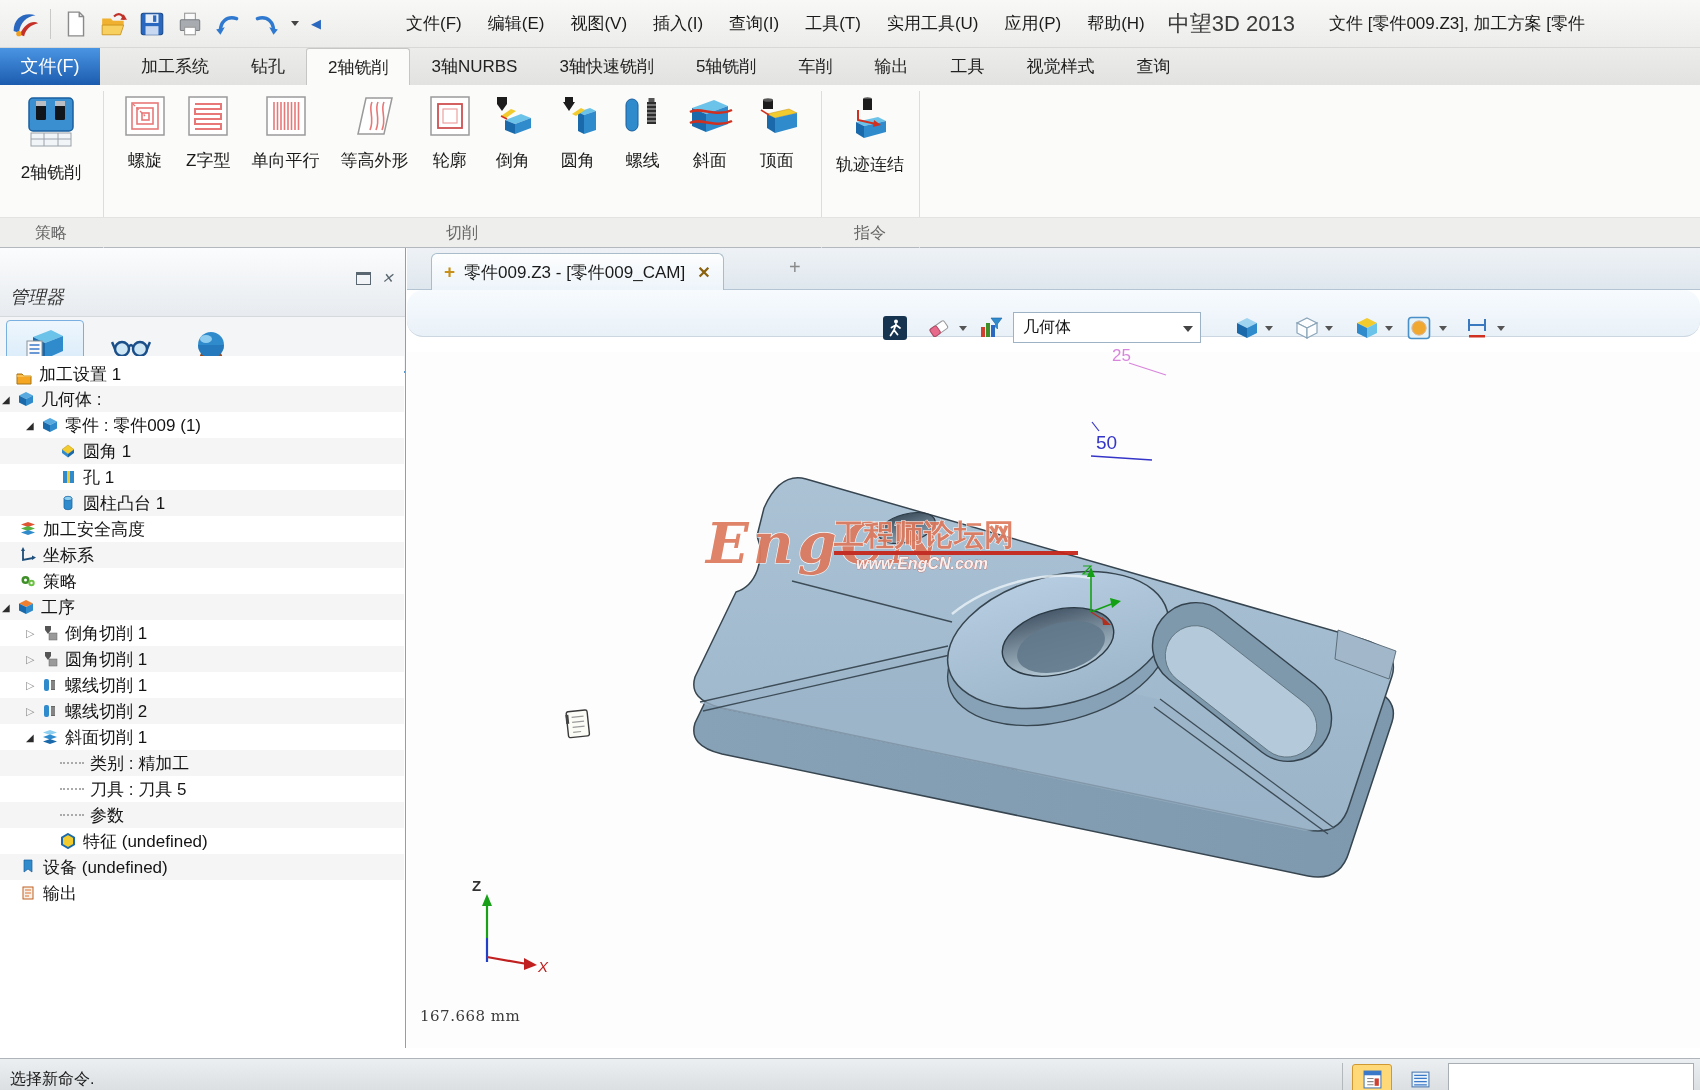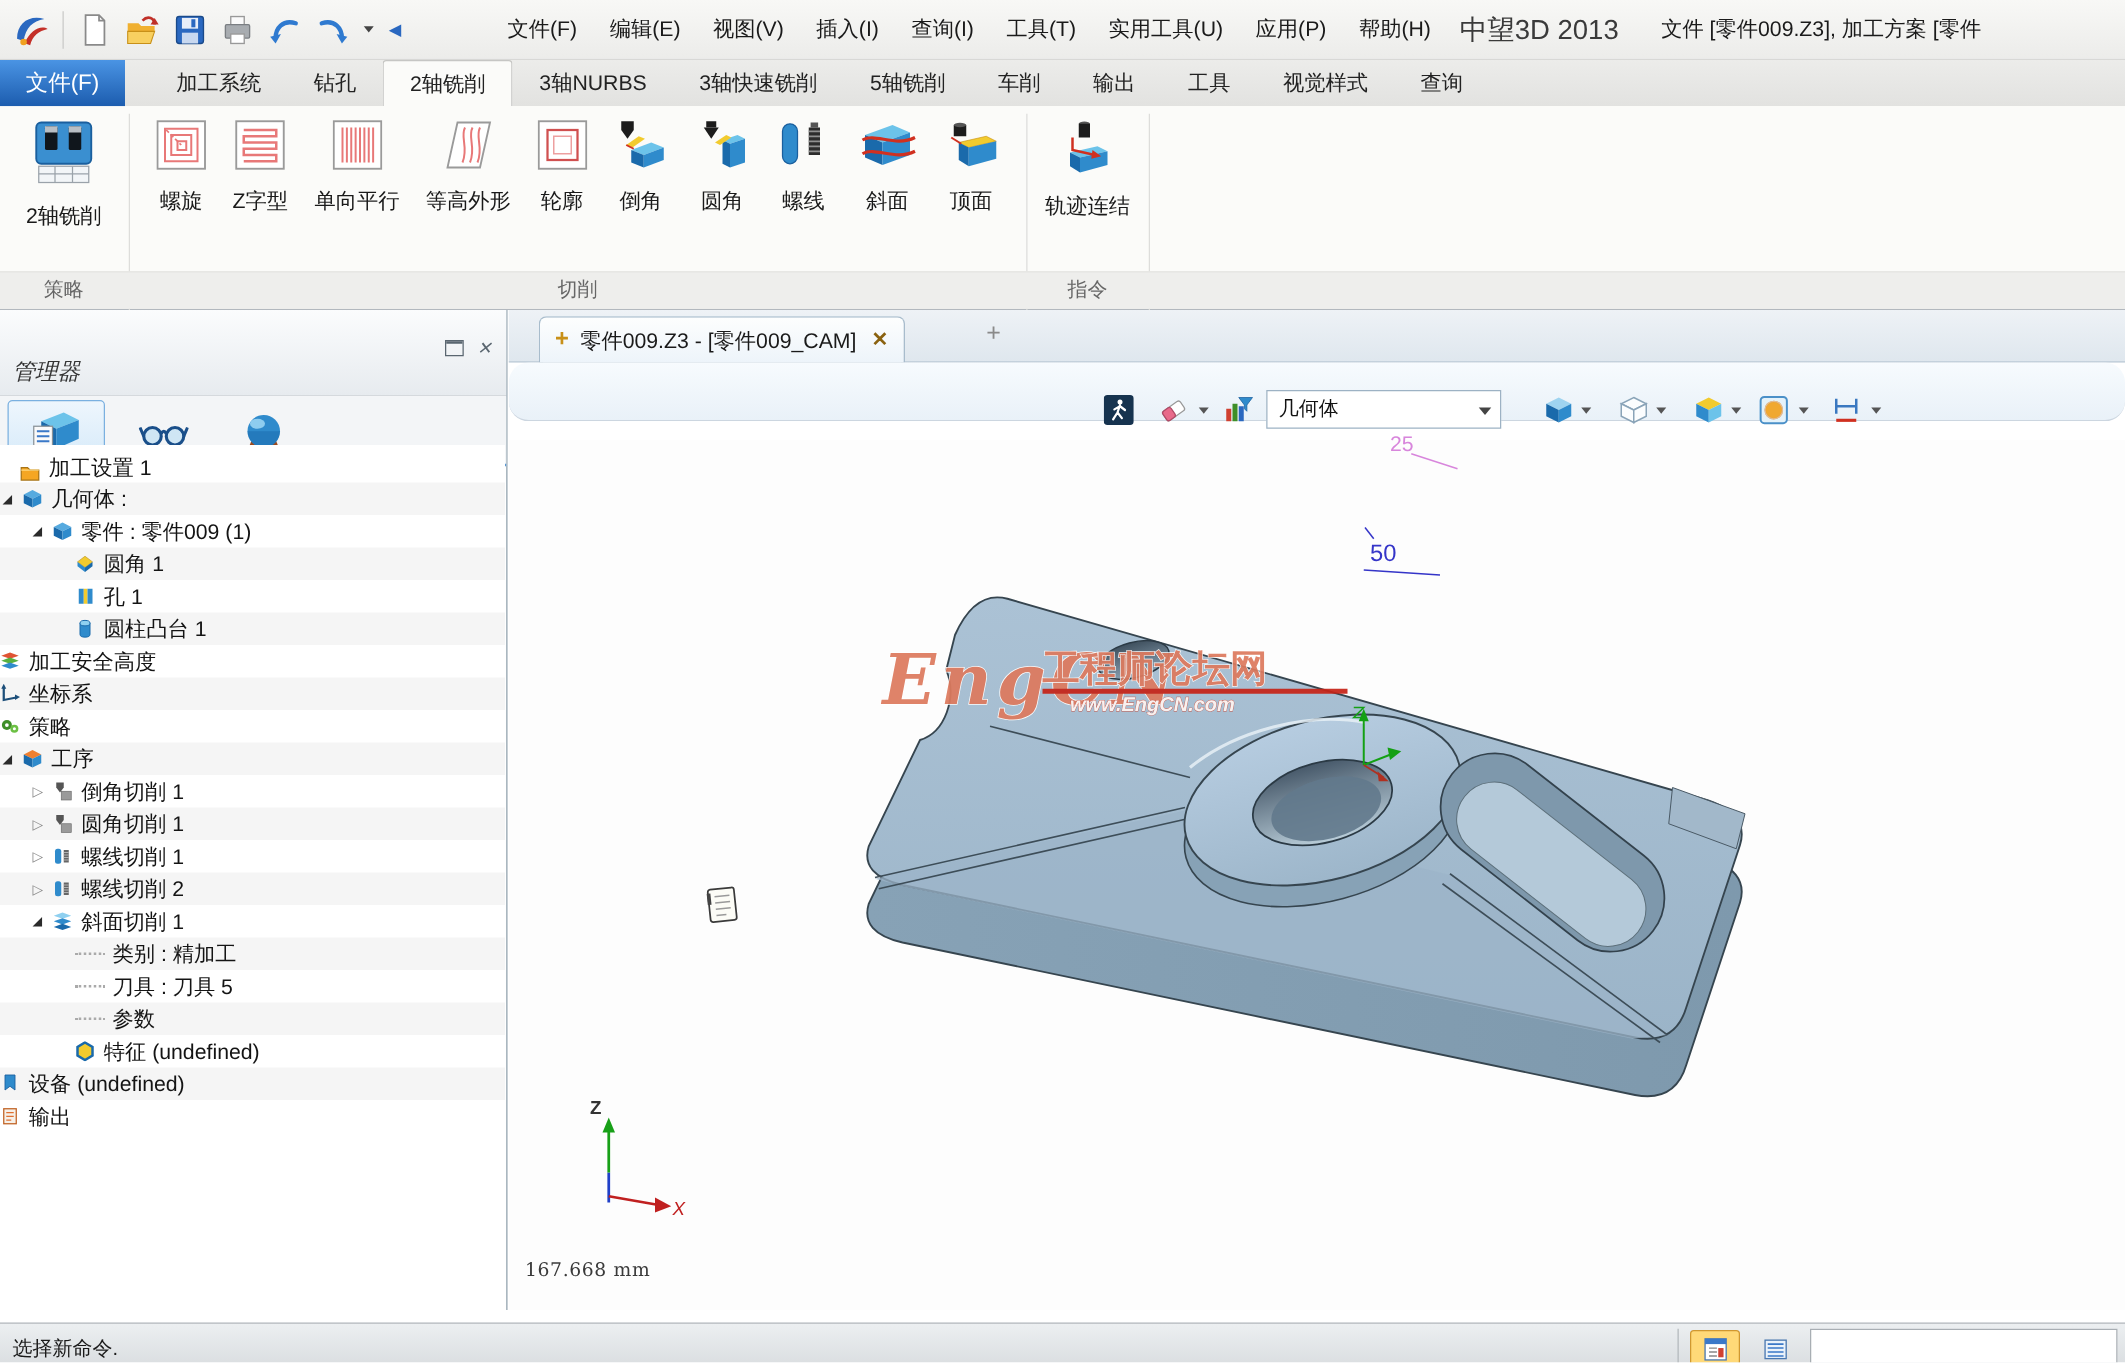--- a/index.html
+++ b/index.html
@@ -53,21 +53,21 @@
   .ptab { position:absolute; top:6px; width:66px; height:44px; display:flex; align-items:center; justify-content:center; }
   .ptab.sel { left:6px; top:3px; width:78px; height:50px; border:1px solid #7ab0e0; border-radius:4px;
     background:linear-gradient(#eef6fd,#d6eaf9); }
   .ptab.t2 { left:98px; } .ptab.t3 { left:178px; }
   .tree { position:absolute; left:0; top:108px; right:1px; bottom:0; background:#fff; padding-top:4px; overflow:hidden; }
   .trow { height:26px; display:flex; align-items:center; font-size:17px; color:#141414; white-space:nowrap; }
   .trow:nth-child(even) { background:#f5f5f5; }
   .trow svg { flex:0 0 auto; margin-right:7px; }
   .exp { width:16px; flex:0 0 auto; font-size:10px; color:#2b2b2b; text-align:left; }
   .exp.closed { color:#8a8a8a; font-size:11px; }
-  .lv0 { padding-left:16px;align-items:flex-end; } .lv0e { padding-left:2px; } .lv0b { }
+  .lv0 { padding-left:16px;align-items:flex-end; } .lv0e { padding-left:2px; } .lv0b { padding-left:20px; }
   .lv1 { padding-left:26px; } .lv2 { padding-left:60px; }
   .leader { width:24px; height:0; border-top:2px dotted #aaa; margin-right:6px; flex:0 0 auto; }
 
   
   .vp { position:absolute; left:407px; top:248px; width:1293px; height:800px; background:#fff; }
   .vtabbar { position:absolute; left:0; top:0; width:100%; height:42px; z-index:2;
     background:linear-gradient(#eef2f6,#dfe7ee); border-bottom:1px solid #b4c4d2; }
   .doctab { position:absolute; left:24px; top:5px; height:37px; display:flex; align-items:center;
     padding:0 12px; background:linear-gradient(#fdfefe,#edf4fa); border:1px solid #a8bccc; border-bottom:none;
     border-radius:6px 6px 0 0; }

